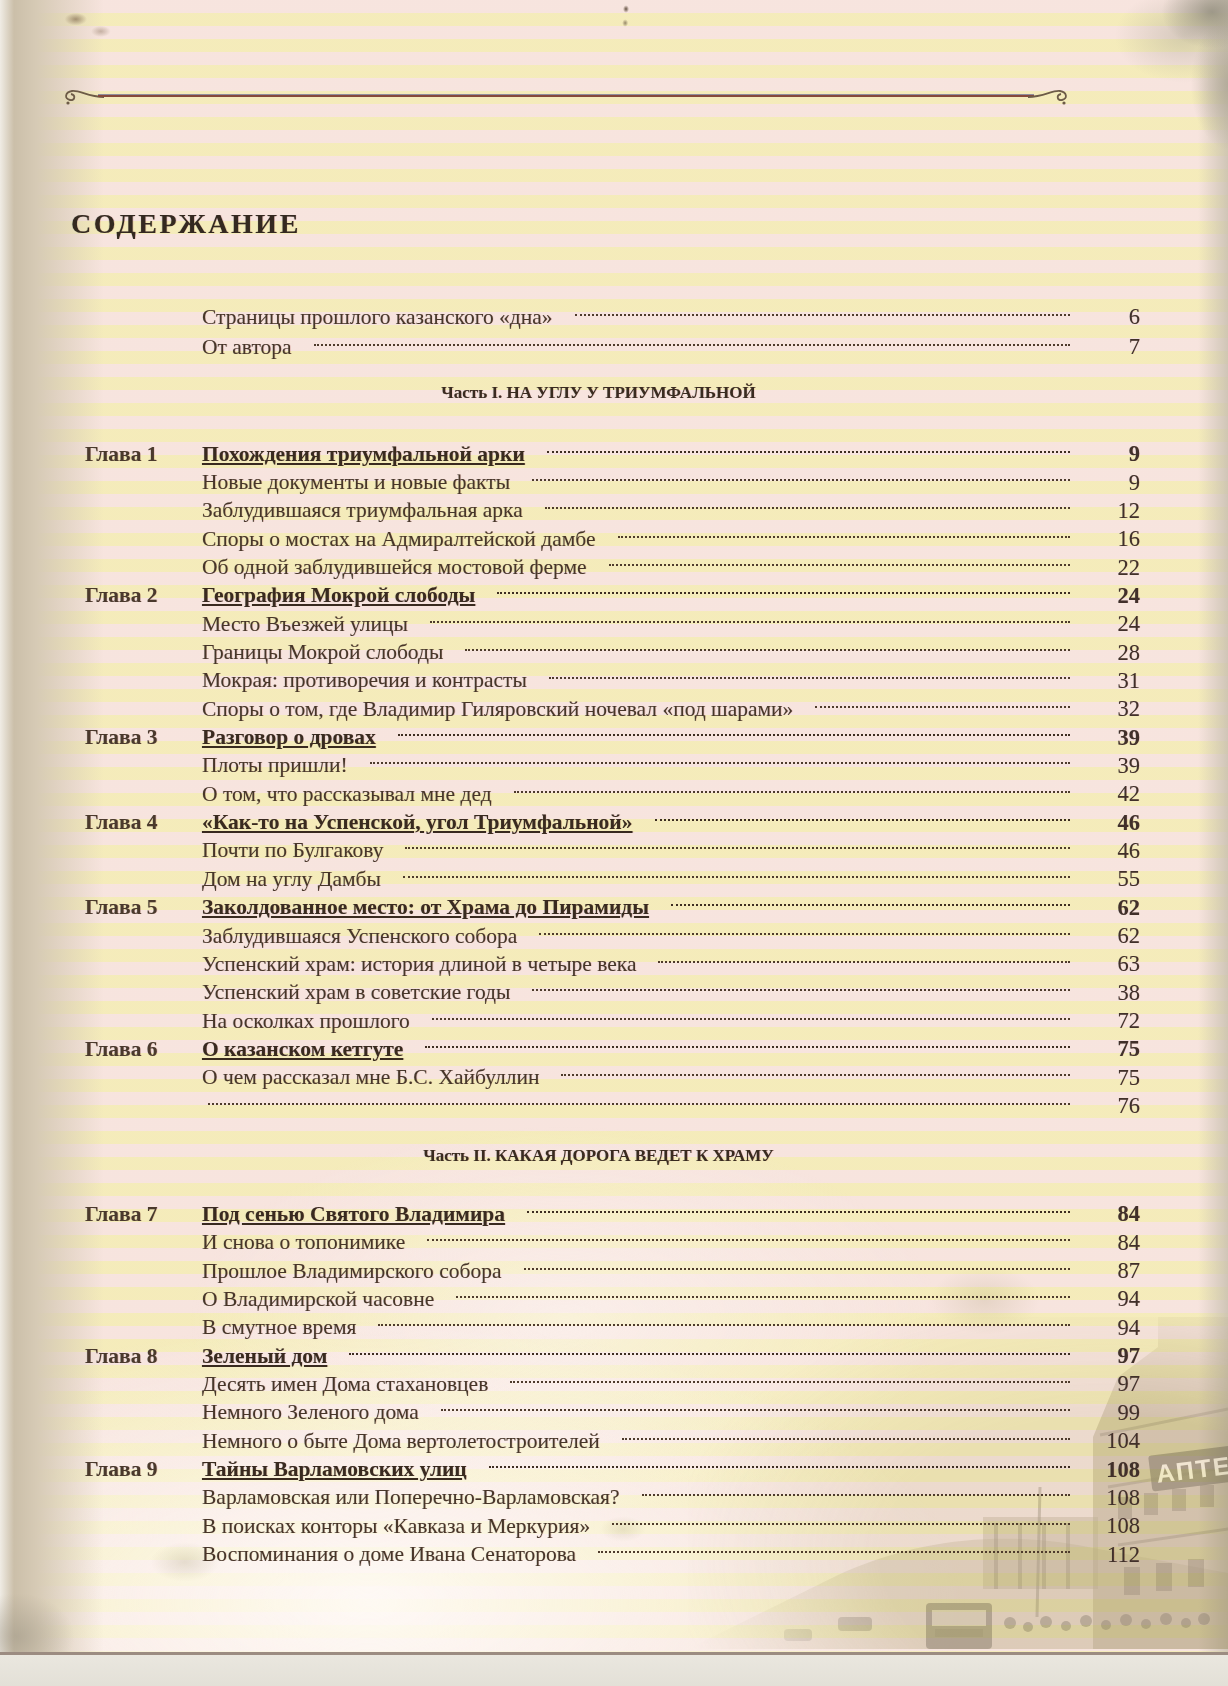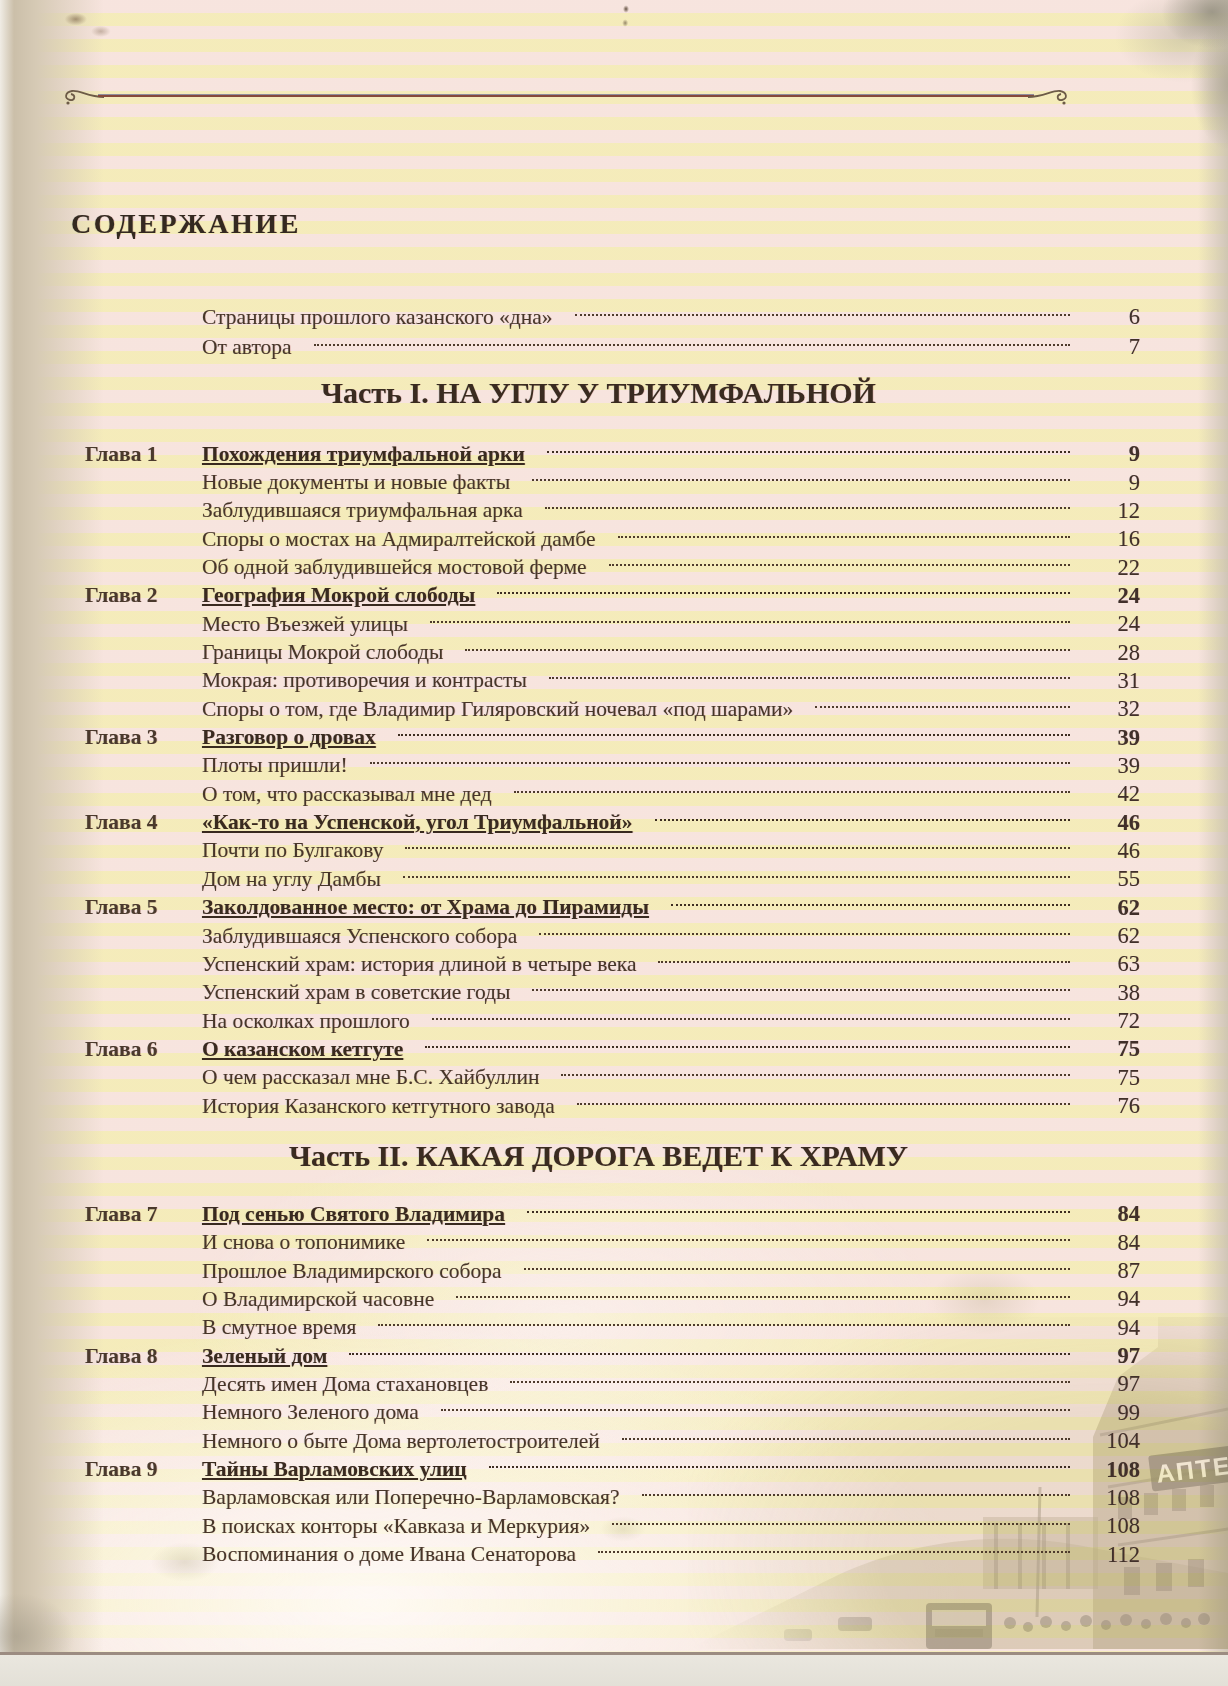--- a/index.html
+++ b/index.html
@@ -55,21 +55,21 @@
   .ornament .fr{right:0;transform:scaleX(-1);}
   
   .content{position:absolute;left:85px;top:0;width:1055px;color:#443327;}
   h1.doc-title{
     margin:206px 0 16px 0;font-size:28px;line-height:36px;font-weight:bold;
     letter-spacing:2.5px;text-align:left;color:#342920;transform:translateX(-14px);
     text-shadow:.7px 0 0 rgba(155,30,25,.20), -.7px 0 0 rgba(0,90,100,.14);
   }
   .front-list{margin-top:60px;}
   .part-heading{
-    font-size:30px;line-height:25px;font-weight:bold;text-align:center;color:#3a2b20;
+    font-size:17px;line-height:25px;font-weight:bold;text-align:center;color:#3a2b20;
     transform:translateX(-14px);
     text-shadow:.6px 0 0 rgba(155,30,25,.20), -.6px 0 0 rgba(0,90,100,.14);
   }
   .ph1{margin:18px 0 35px 0;}
   .ph2{margin:23px 0 32px 0;}
   .row{display:flex;align-items:center;height:28.35px;font-size:21.5px;
     text-shadow:.6px 0 0 rgba(150,35,25,.18), -.6px 0 0 rgba(0,85,95,.12);gap:13px;}
   .front-list .row{height:30px;}
   .chapter-label{flex:none;width:104px;font-weight:bold;color:#4a392c;}
   .row-title{flex:none;white-space:nowrap;padding-right:3px;color:#473629;}
@@ -326,21 +326,20 @@
             <span class="page-num">75</span>
           </div>
           <div class="row">
             <span class="chapter-label"></span>
             <span class="row-title">О чем рассказал мне Б.С. Хайбуллин</span>
             <span class="leader"></span>
             <span class="page-num">75</span>
           </div>
           <div class="row">
             <span class="chapter-label"></span>
-            <span class="row-title">История Казанского кетгутного завода</span>
             <span class="leader"></span>
             <span class="page-num">76</span>
           </div>
           <div class="part-heading ph2">Часть II. КАКАЯ ДОРОГА ВЕДЕТ К ХРАМУ</div>
           <div class="row chapter">
             <span class="chapter-label">Глава 7</span>
             <span class="row-title">Под сенью Святого Владимира</span>
             <span class="leader"></span>
             <span class="page-num">84</span>
           </div>

